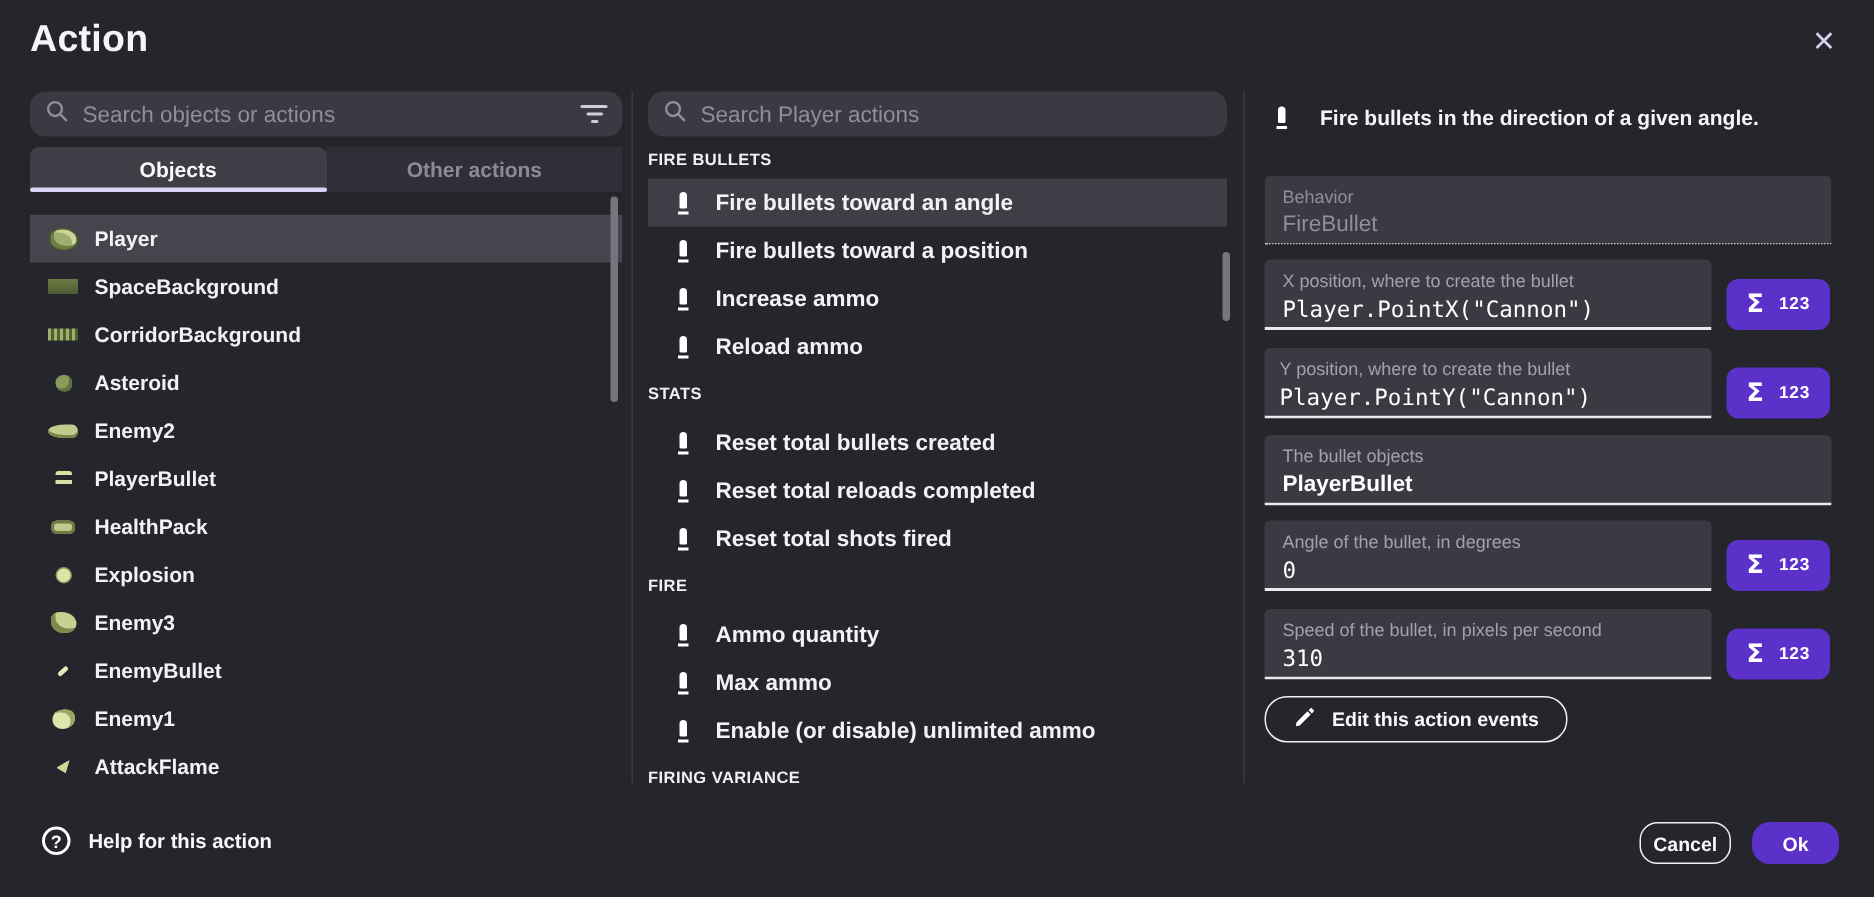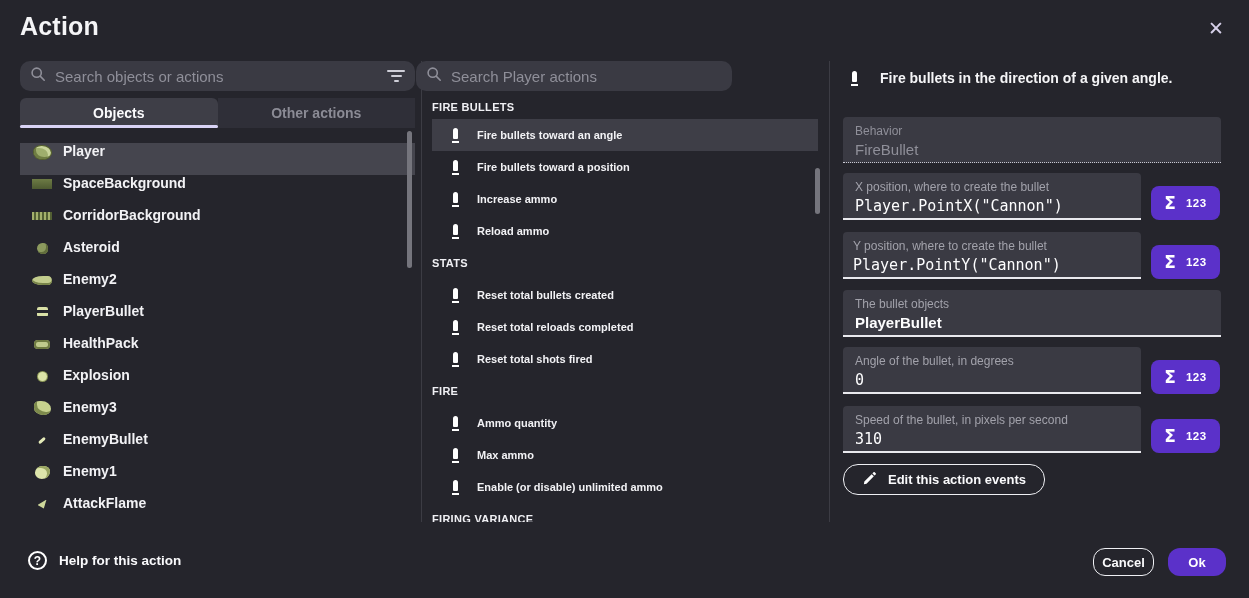--- a/index.html
+++ b/index.html
@@ -26,21 +26,21 @@
   .filter-icon i:nth-child(1){width:18px;} .filter-icon i:nth-child(2){width:11px;} .filter-icon i:nth-child(3){width:5px;}
   
   .tabs { position:absolute; left:20px; top:98px; width:395px; height:30px; display:flex; }
   .tab { flex:1; display:flex; align-items:center; justify-content:center;
     font-size:14px; font-weight:700; position:relative; cursor:pointer; }
   .tab.active { background:#3e3e47; color:#fbfbfd; border-radius:6px 6px 0 0; }
   .tab.inactive { background:#2f2f38; color:#8b8b95; }
   .tab.active::after { content:""; position:absolute; left:0; right:0; bottom:0; height:3px;
     background:#d9d3f6; border-radius:2px; }
   .objlist { position:absolute; left:20px; top:143px; width:395px; height:379px; overflow:hidden; }
-  .objrow { height:32px; display:flex; align-items:flex-start; padding-left:10px; cursor:pointer; }
+  .objrow { height:32px; display:flex; align-items:center; padding-left:10px; cursor:pointer; }
   .objrow.selected { background:#45454e; }
   .objrow .oicn { width:24px; height:18px; margin-right:9px; display:flex; align-items:center; justify-content:center; }
   .objrow .olabel { font-size:14px; font-weight:600; color:#f2f2f5; }
   
   .oicn i { display:block; }
   .player-icon i      { width:19px; height:15px; background:#9fae6d; border:1px solid #55602f; border-radius:45% 55% 50% 50%; box-shadow:inset 2px -2px 0 #6f7d43, inset -3px 2px 0 #c9d49b; }
   .space-background-icon i    { width:20px; height:10px; background:linear-gradient(#6d7b45,#4e5a31); }
   .corridor-background-icon i { width:20px; height:8px;  background:repeating-linear-gradient(90deg,#a3b06b 0 2px,#525f33 2px 4px); }
   .asteroid-icon i    { width:11px; height:11px; background:#8c9a5e; border-radius:52% 48% 44% 56%; box-shadow:inset -2px -2px 0 #626e3c; }
   .enemy2-icon i      { width:20px; height:9px;  background:#c2cc8d; border-radius:55% 20% 20% 55% / 50%; box-shadow:inset 0 -2px 0 #79854a; }
@@ -54,21 +54,21 @@
   
   .vdivider { position:absolute; top:61px; width:1px; height:461px; background:#3c3c44; }
   .scrollthumb { position:absolute; width:5px; background:#75757d; border-radius:3px; }
   
   .actionlist { position:absolute; left:432px; top:95px; width:386px; height:427px; overflow:hidden; }
   .sect-header { height:32px; display:flex; align-items:center; font-size:11px; font-weight:700;
     letter-spacing:.3px; color:#f0f0f4; }
   .sect-header.first { height:24px; }
   .actrow { height:32px; display:flex; align-items:center; padding-left:20px; cursor:pointer; }
   .actrow.selected { background:#3e3e47; }
-  .actrow .alabel { font-size:11px; font-weight:600; color:#f2f2f5; margin-left:18px; }
+  .actrow .alabel { font-size:15px; font-weight:600; color:#f2f2f5; margin-left:18px; }
   .bullet-icon { width:7px; height:15px; position:relative; flex:none; }
   .bullet-icon::before { content:""; position:absolute; left:1px; top:0; width:5px; height:11px;
     background:#fff; border-radius:2.5px 2.5px 1px 1px; }
   .bullet-icon::after { content:""; position:absolute; left:0; bottom:0; width:7px; height:2px; background:#fff; }
   
   .rpanel { position:absolute; left:843px; top:0; width:386px; height:522px; }
   .desc { position:absolute; left:0; top:70px; display:flex; align-items:center; gap:22px; padding-left:8px; }
   .desc-text { font-size:14px; font-weight:700; color:#f5f5f7; }
   .field { position:absolute; background:#3a3a43; border-radius:4px 4px 0 0; padding:7px 12px 6px; }
   .field .flabel { font-size:12px; color:#a2a2ab; margin-bottom:3px; }
@@ -200,21 +200,21 @@
       </span>
     <span class="olabel">AttackFlame</span>
   </div>
 </div>
 
 <div class="vdivider" style="left:421px;"></div>
 <div class="vdivider" style="left:829px;"></div>
 <div class="scrollthumb" style="left:407px; top:131px; height:137px;"></div>
 <div class="scrollthumb" style="left:815px; top:168px; height:46px;"></div>
 
-<div class="searchbox" style="left:416px; top:61px; width:316px;">
+<div class="searchbox" style="left:432px; top:61px; width:386px;">
   <span>
     <svg width="16" height="16" viewBox="0 0 16 16">
         <circle cx="6.7" cy="6.7" r="4.6" fill="none" stroke="#8f8f99" stroke-width="1.6"></circle>
         <line x1="10.4" y1="10.4" x2="14.2" y2="14.2" stroke="#8f8f99" stroke-width="1.6" stroke-linecap="round"></line>
       </svg>
   </span>
   <input placeholder="Search Player actions" style="">
 </div>
 
 <div class="actionlist">

